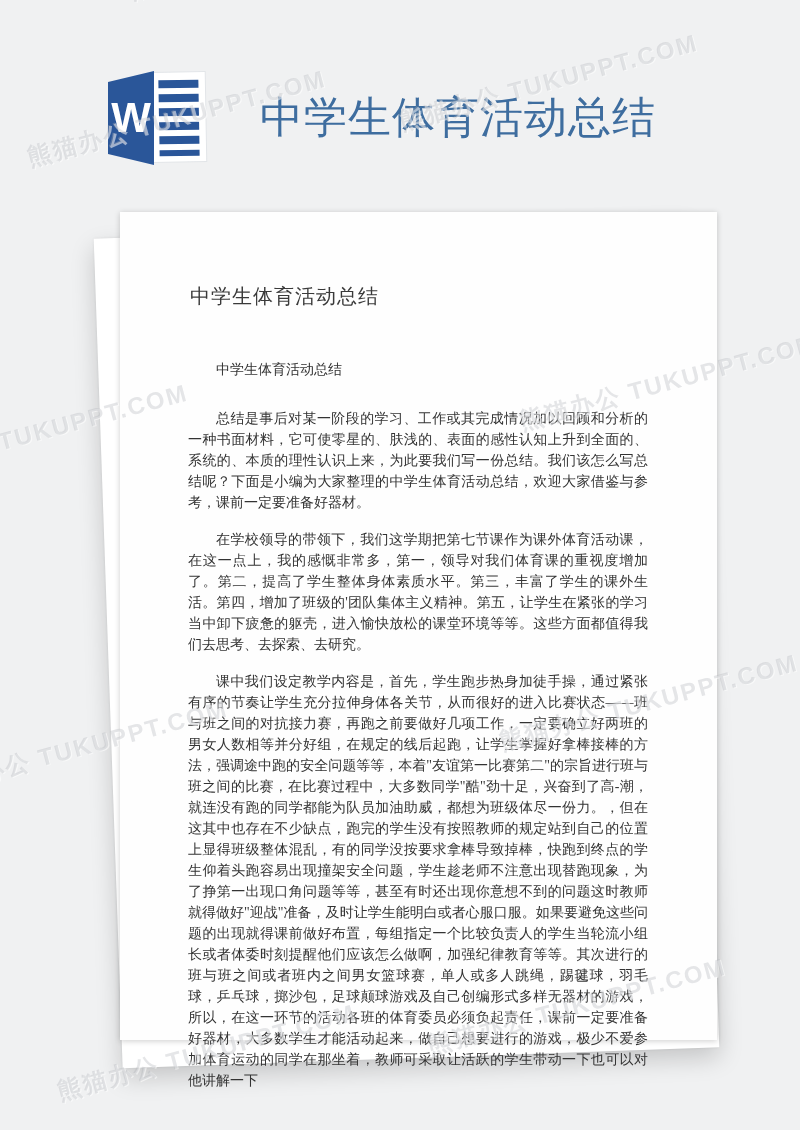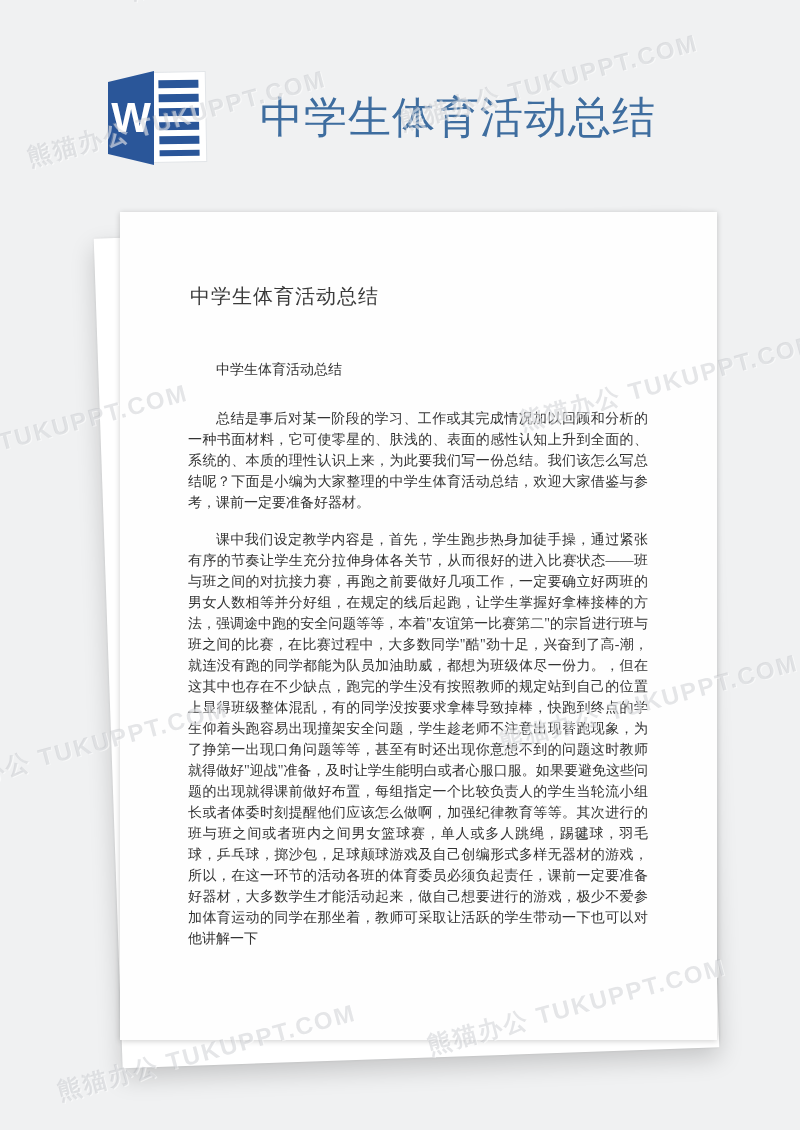--- a/index.html
+++ b/index.html
@@ -112,20 +112,21 @@
   <div class="page-title">中学生体育活动总结</div>
 </div>
 
 <div class="page-back"></div>
 
 <div class="page-main">
   <div class="doc-content">
     <div class="doc-heading">中学生体育活动总结</div>
     <div class="doc-subheading">中学生体育活动总结</div>
     <p class="doc-paragraph">总结是事后对某一阶段的学习、工作或其完成情况加以回顾和分析的一种书面材料，它可使零星的、肤浅的、表面的感性认知上升到全面的、系统的、本质的理性认识上来，为此要我们写一份总结。我们该怎么写总结呢？下面是小编为大家整理的中学生体育活动总结，欢迎大家借鉴与参考，课前一定要准备好器材。</p>
+    <p class="doc-paragraph">在学校领导的带领下，我们这学期把第七节课作为课外体育活动课，在这一点上，我的感慨非常多，第一，领导对我们体育课的重视度增加了。第二，提高了学生整体身体素质水平。第三，丰富了学生的课外生活。第四，增加了班级的'团队集体主义精神。第五，让学生在紧张的学习当中卸下疲惫的躯壳，进入愉快放松的课堂环境等等。这些方面都值得我们去思考、去探索、去研究。</p>
     <p class="doc-paragraph">课中我们设定教学内容是，首先，学生跑步热身加徒手操，通过紧张有序的节奏让学生充分拉伸身体各关节，从而很好的进入比赛状态——班与班之间的对抗接力赛，再跑之前要做好几项工作，一定要确立好两班的男女人数相等并分好组，在规定的线后起跑，让学生掌握好拿棒接棒的方法，强调途中跑的安全问题等等，本着"友谊第一比赛第二"的宗旨进行班与班之间的比赛，在比赛过程中，大多数同学"酷"劲十足，兴奋到了高-潮，就连没有跑的同学都能为队员加油助威，都想为班级体尽一份力。，但在这其中也存在不少缺点，跑完的学生没有按照教师的规定站到自己的位置上显得班级整体混乱，有的同学没按要求拿棒导致掉棒，快跑到终点的学生仰着头跑容易出现撞架安全问题，学生趁老师不注意出现替跑现象，为了挣第一出现口角问题等等，甚至有时还出现你意想不到的问题这时教师就得做好"迎战"准备，及时让学生能明白或者心服口服。如果要避免这些问题的出现就得课前做好布置，每组指定一个比较负责人的学生当轮流小组长或者体委时刻提醒他们应该怎么做啊，加强纪律教育等等。其次进行的班与班之间或者班内之间男女篮球赛，单人或多人跳绳，踢毽球，羽毛球，乒乓球，掷沙包，足球颠球游戏及自己创编形式多样无器材的游戏，所以，在这一环节的活动各班的体育委员必须负起责任，课前一定要准备好器材，大多数学生才能活动起来，做自己想要进行的游戏，极少不爱参加体育运动的同学在那坐着，教师可采取让活跃的学生带动一下也可以对他讲解一下</p>
   </div>
 </div>
 
 <div class="watermark-layer">
   <span class="wm wm1">熊猫办公 TUKUPPT.COM</span>
 
   <span class="wm wm3">熊猫办公 TUKUPPT.COM</span>
   <span class="wm wm4">熊猫办公 TUKUPPT.COM</span>
   <span class="wm wm5">熊猫办公 TUKUPPT.COM</span>

